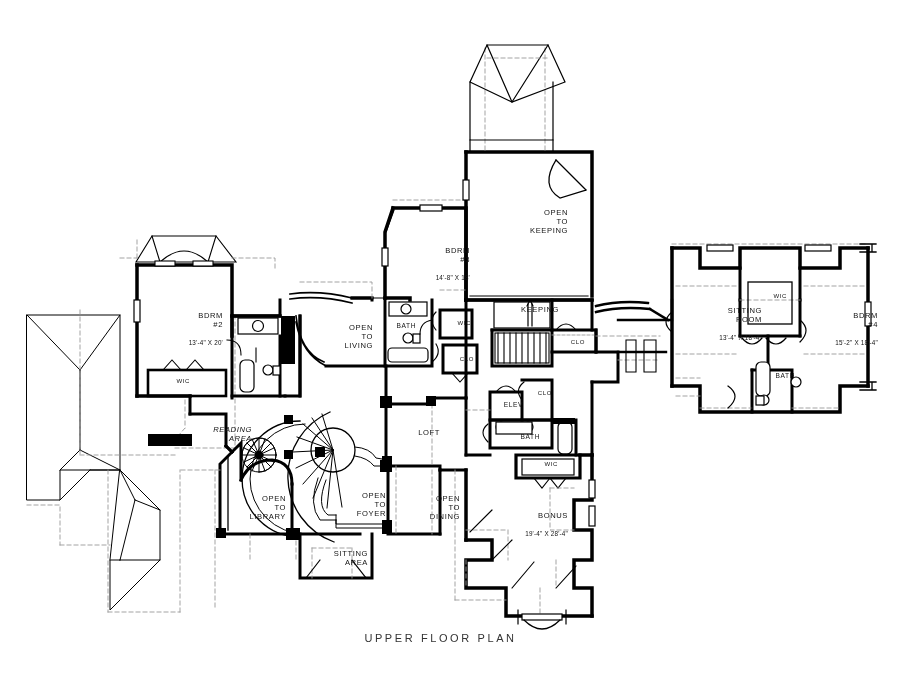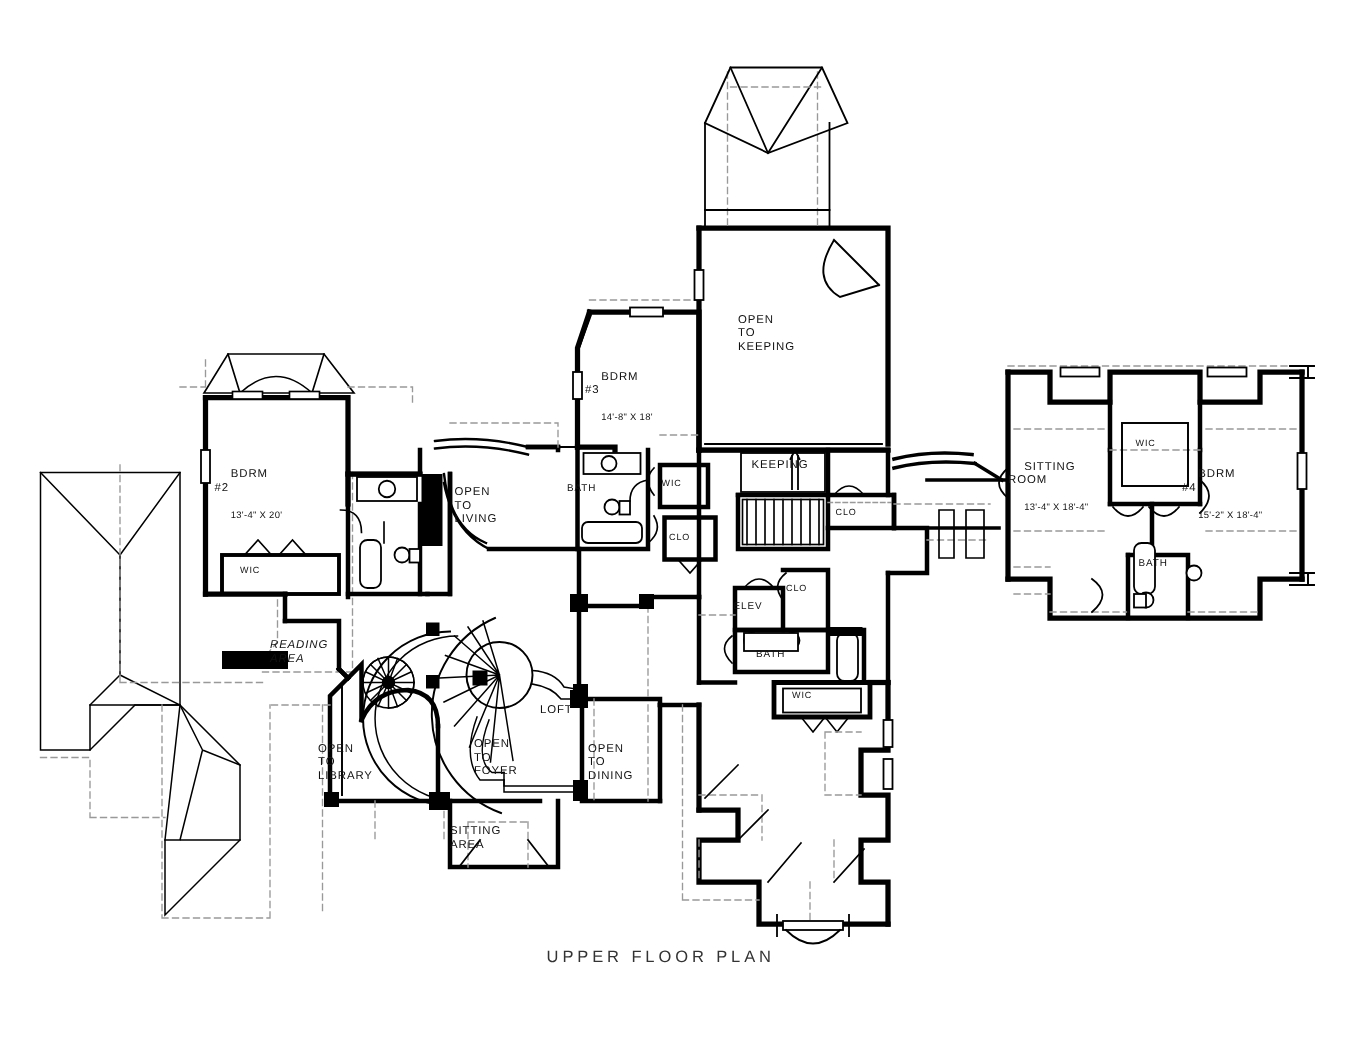--- a/index.html
+++ b/index.html
@@ -21,21 +21,21 @@
   }
   #plan-svg {
     position: absolute;
     left: 0;
     top: 0;
     width: 900px;
     height: 695px;
   }
   .rm-label {
     position: absolute;
-    text-align: left;
+    text-align: right;
     color: #111111;
     letter-spacing: 0.6px;
     line-height: 1.18;
     white-space: pre;
     user-select: none;
   }
   .sz-mid   { font-size: 7.6px; }
   .sz-small { font-size: 6.6px; }
   .sz-tiny  { font-size: 6.0px; }
   .dim      { font-size: 6.3px; letter-spacing: 0.2px; }
@@ -485,36 +485,40 @@
   <div class="rm-label sz-mid" style="left:788px; top:303px; width:90px;">
     <span>BDRM<br>#4</span><br>
     <span class="dim">15'-2" X 18'-4"</span>
   </div>
 
   <div class="rm-label sz-mid" style="left:672px; top:298px; width:90px;">
     <span>SITTING<br>ROOM</span><br>
     <span class="dim">13'-4" X 18'-4"</span>
   </div>
 
+  <div class="rm-label sz-mid" style="left:482px; top:503px; width:86px;">
+    <span>BONUS</span><br>
+    <span class="dim">19'-4" X 28'-4"</span>
+  </div>
 
   <div class="rm-label sz-mid" style="left:492px; top:209px; width:76px;">OPEN<br>TO<br>KEEPING</div>
 
   <div class="rm-label sz-mid" style="left:303px; top:324px; width:70px;">OPEN<br>TO<br>LIVING</div>
 
   <div class="rm-label sz-mid" style="left:316px; top:492px; width:70px;">OPEN<br>TO<br>FOYER</div>
 
   <div class="rm-label sz-mid" style="left:392px; top:495px; width:68px;">OPEN<br>TO<br>DINING</div>
 
   <div class="rm-label sz-mid" style="left:212px; top:495px; width:74px;">OPEN<br>TO<br>LIBRARY</div>
 
   <div class="rm-label sz-mid" style="left:180px; top:426px; width:72px;font-style:italic;">READING<br>AREA</div>
 
   <div class="rm-label sz-mid" style="left:300px; top:550px; width:68px;">SITTING<br>AREA</div>
 
-  <div class="rm-label sz-mid" style="left:360px; top:429px; width:48px;margin-top:40px;">LOFT</div>
+  <div class="rm-label sz-mid" style="left:392px; top:429px; width:48px;">LOFT</div>
 
   <div class="rm-label sz-mid" style="left:501px; top:306px; width:58px;">KEEPING</div>
 
   <div class="rm-label sz-small" style="left:489px; top:401px; width:34px;">ELEV</div>
 
   <div class="rm-label sz-small" style="left:378px; top:322px; width:38px;">BATH</div>
 
   <div class="rm-label sz-small" style="left:504px; top:433px; width:36px;">BATH</div>
 
   <div class="rm-label sz-small" style="left:759px; top:372px; width:36px;">BATH</div>

